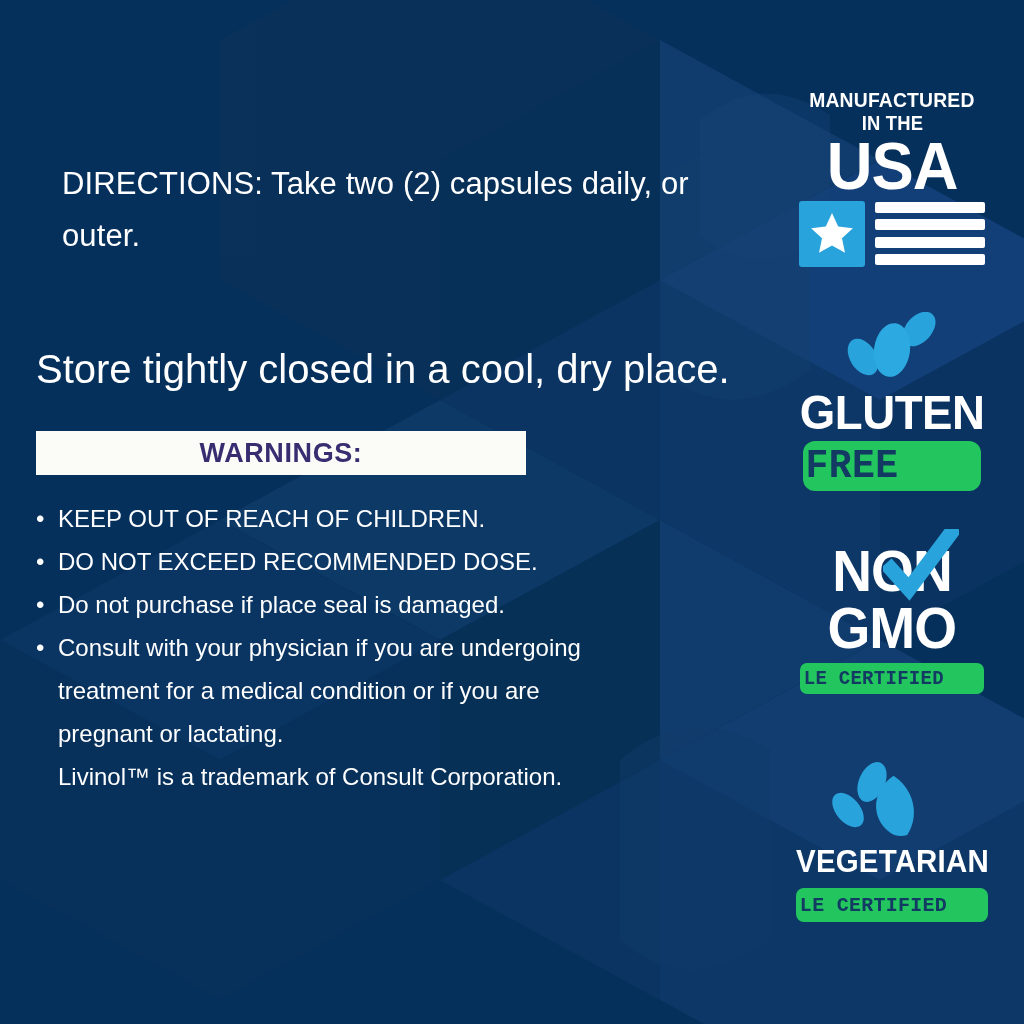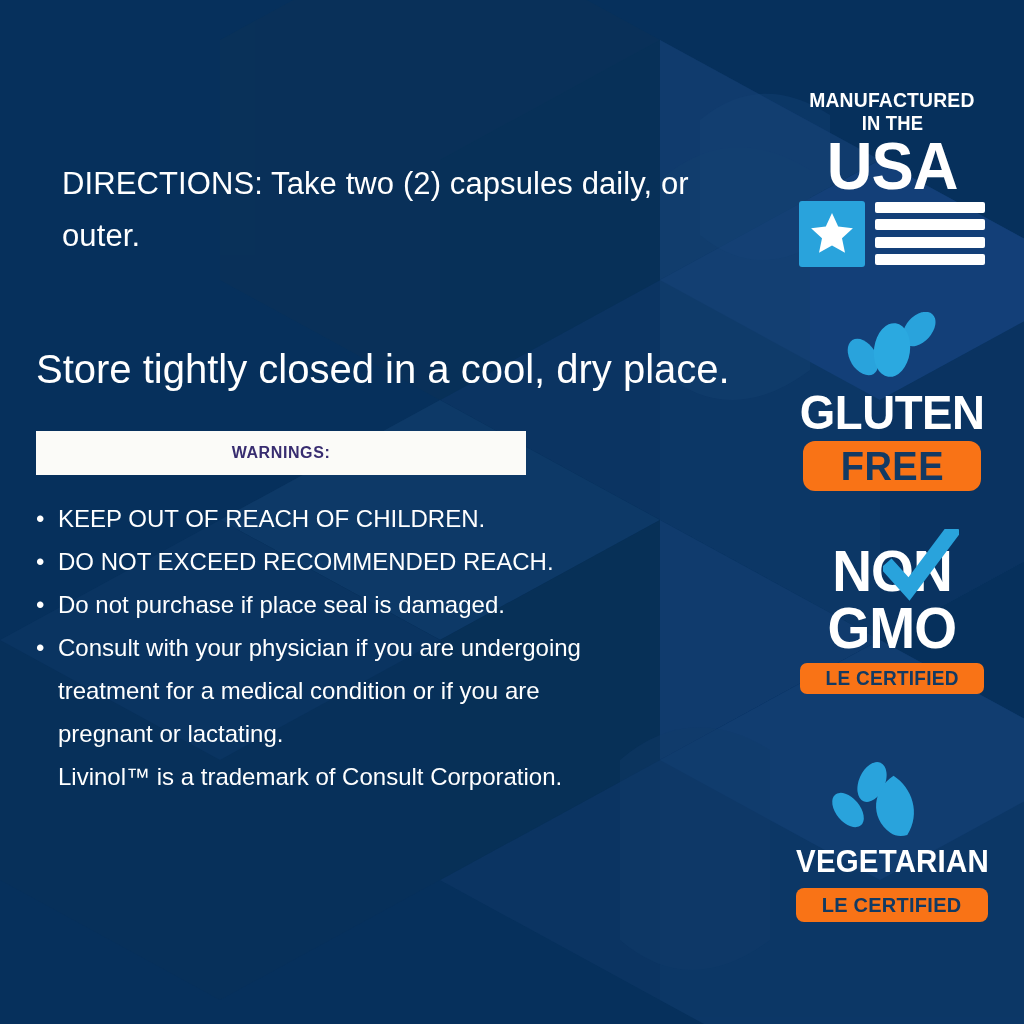--- a/index.html
+++ b/index.html
@@ -74,21 +74,21 @@
     left: 0;
     width: 490px;
     height: 44px;
     background: #fbfbf8;
     display: flex;
     align-items: center;
     justify-content: center;
   }
   .warnings-bar-label {
     color: #382d70;
-    font-size: 16px;
+    font-size: 27px;
     font-weight: bold;
     letter-spacing: 0.6px;
   }
 
   
   .warnings-list {
     position: absolute;
     top: 497px;
     left: 0;
     width: 700px;
@@ -174,25 +174,26 @@
   .badge-word {
     color: #ffffff;
     font-weight: bold;
     font-size: 31px;
     line-height: 36px;
     letter-spacing: 0.2px;
     text-align: center;
     transform: scaleX(0.95);
   }
   .badge-pill {
-    background: #f97316;
+    background: #22c55e;
     border-radius: 9px;
     display: flex;
     align-items: center;
-    justify-content: center;
+    justify-content: flex-start;
+    font-family: Liberation Mono, monospace;
   }
   .badge-pill-text {
     color: #123a63;
     font-weight: bold;
     text-align: center;
   }
   .pill-free {
     width: 178px;
     height: 50px;
     border-radius: 12px;
@@ -289,21 +290,21 @@
       <span class="warnings-bar-label">WARNINGS:</span>
     </div>
 
     <ul class="warnings-list">
       <li class="warning-item">
         <span class="bullet">•</span>
         <span class="wrap-line">KEEP OUT OF REACH OF CHILDREN.</span>
       </li>
       <li class="warning-item">
         <span class="bullet">•</span>
-        <span class="wrap-line">DO NOT EXCEED RECOMMENDED REACH.</span>
+        <span class="wrap-line">DO NOT EXCEED RECOMMENDED DOSE.</span>
       </li>
       <li class="warning-item">
         <span class="bullet">•</span>
         <span class="wrap-line">Do not purchase if place seal is damaged.</span>
       </li>
       <li class="warning-item">
         <span class="bullet">•</span>
         <span class="wrap-line">Consult with your physician if you are undergoing</span>
         <span class="wrap-line">treatment for a medical condition or if you are</span>
         <span class="wrap-line">pregnant or lactating.</span>

